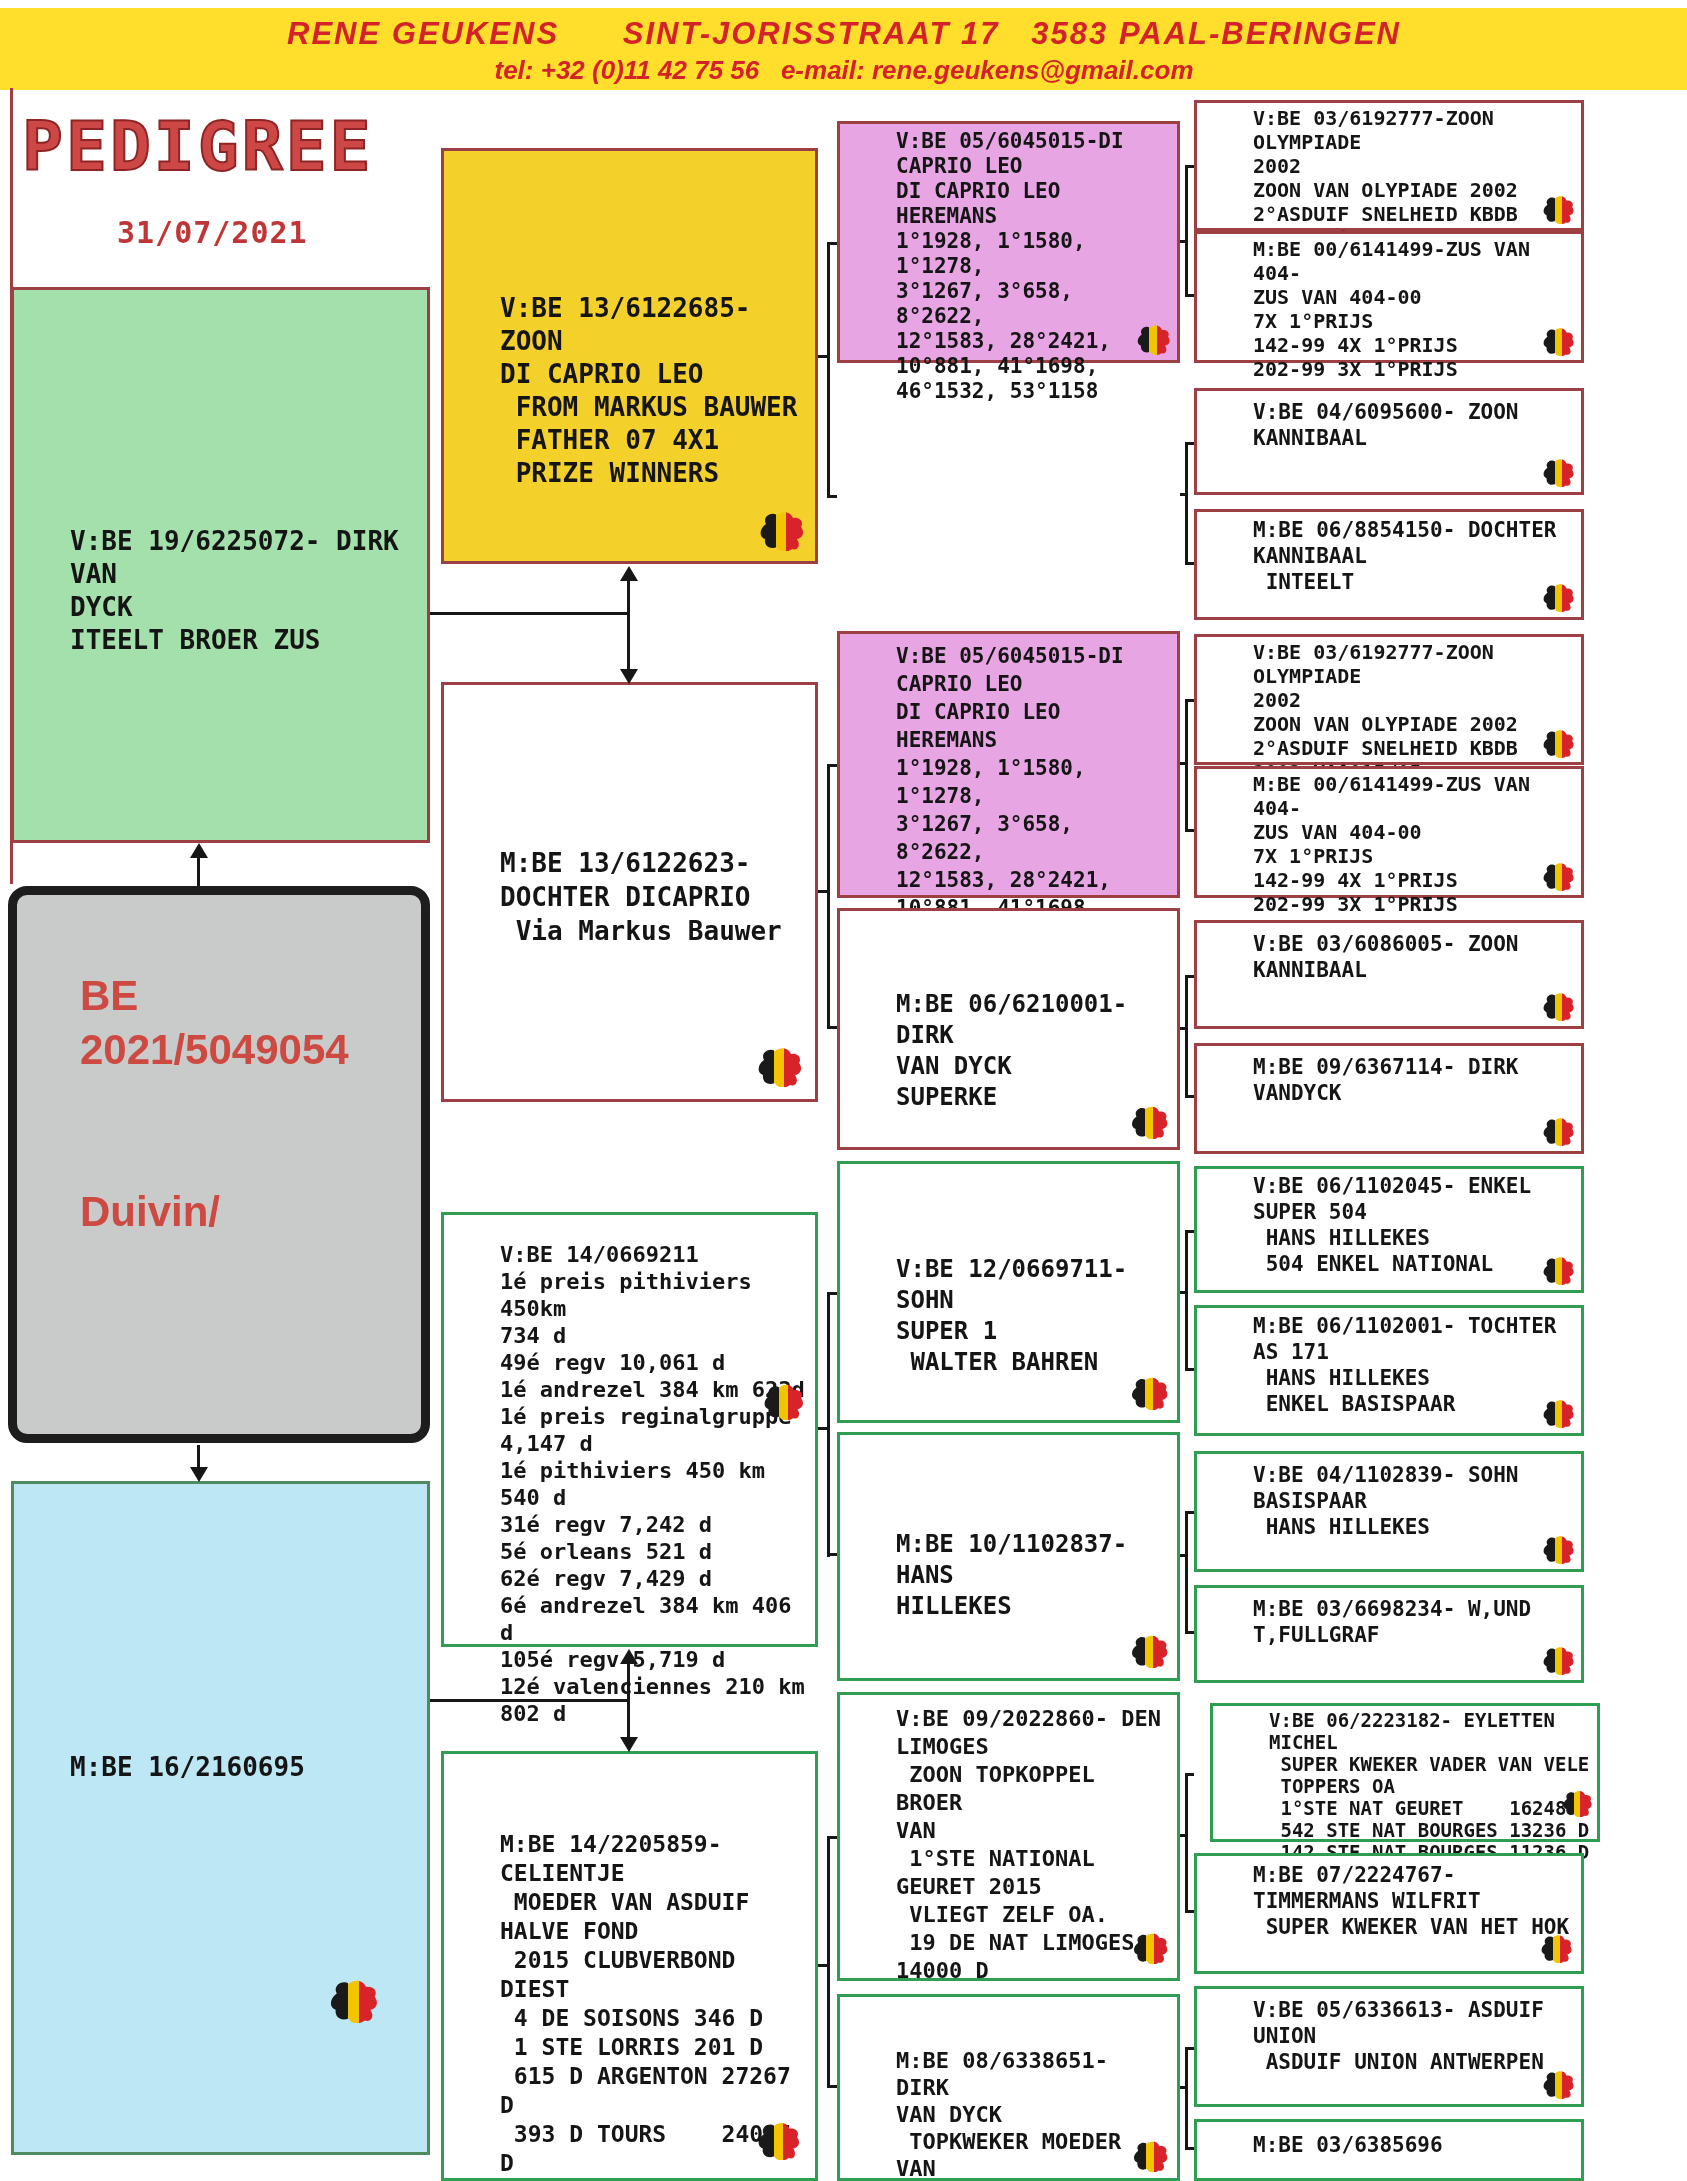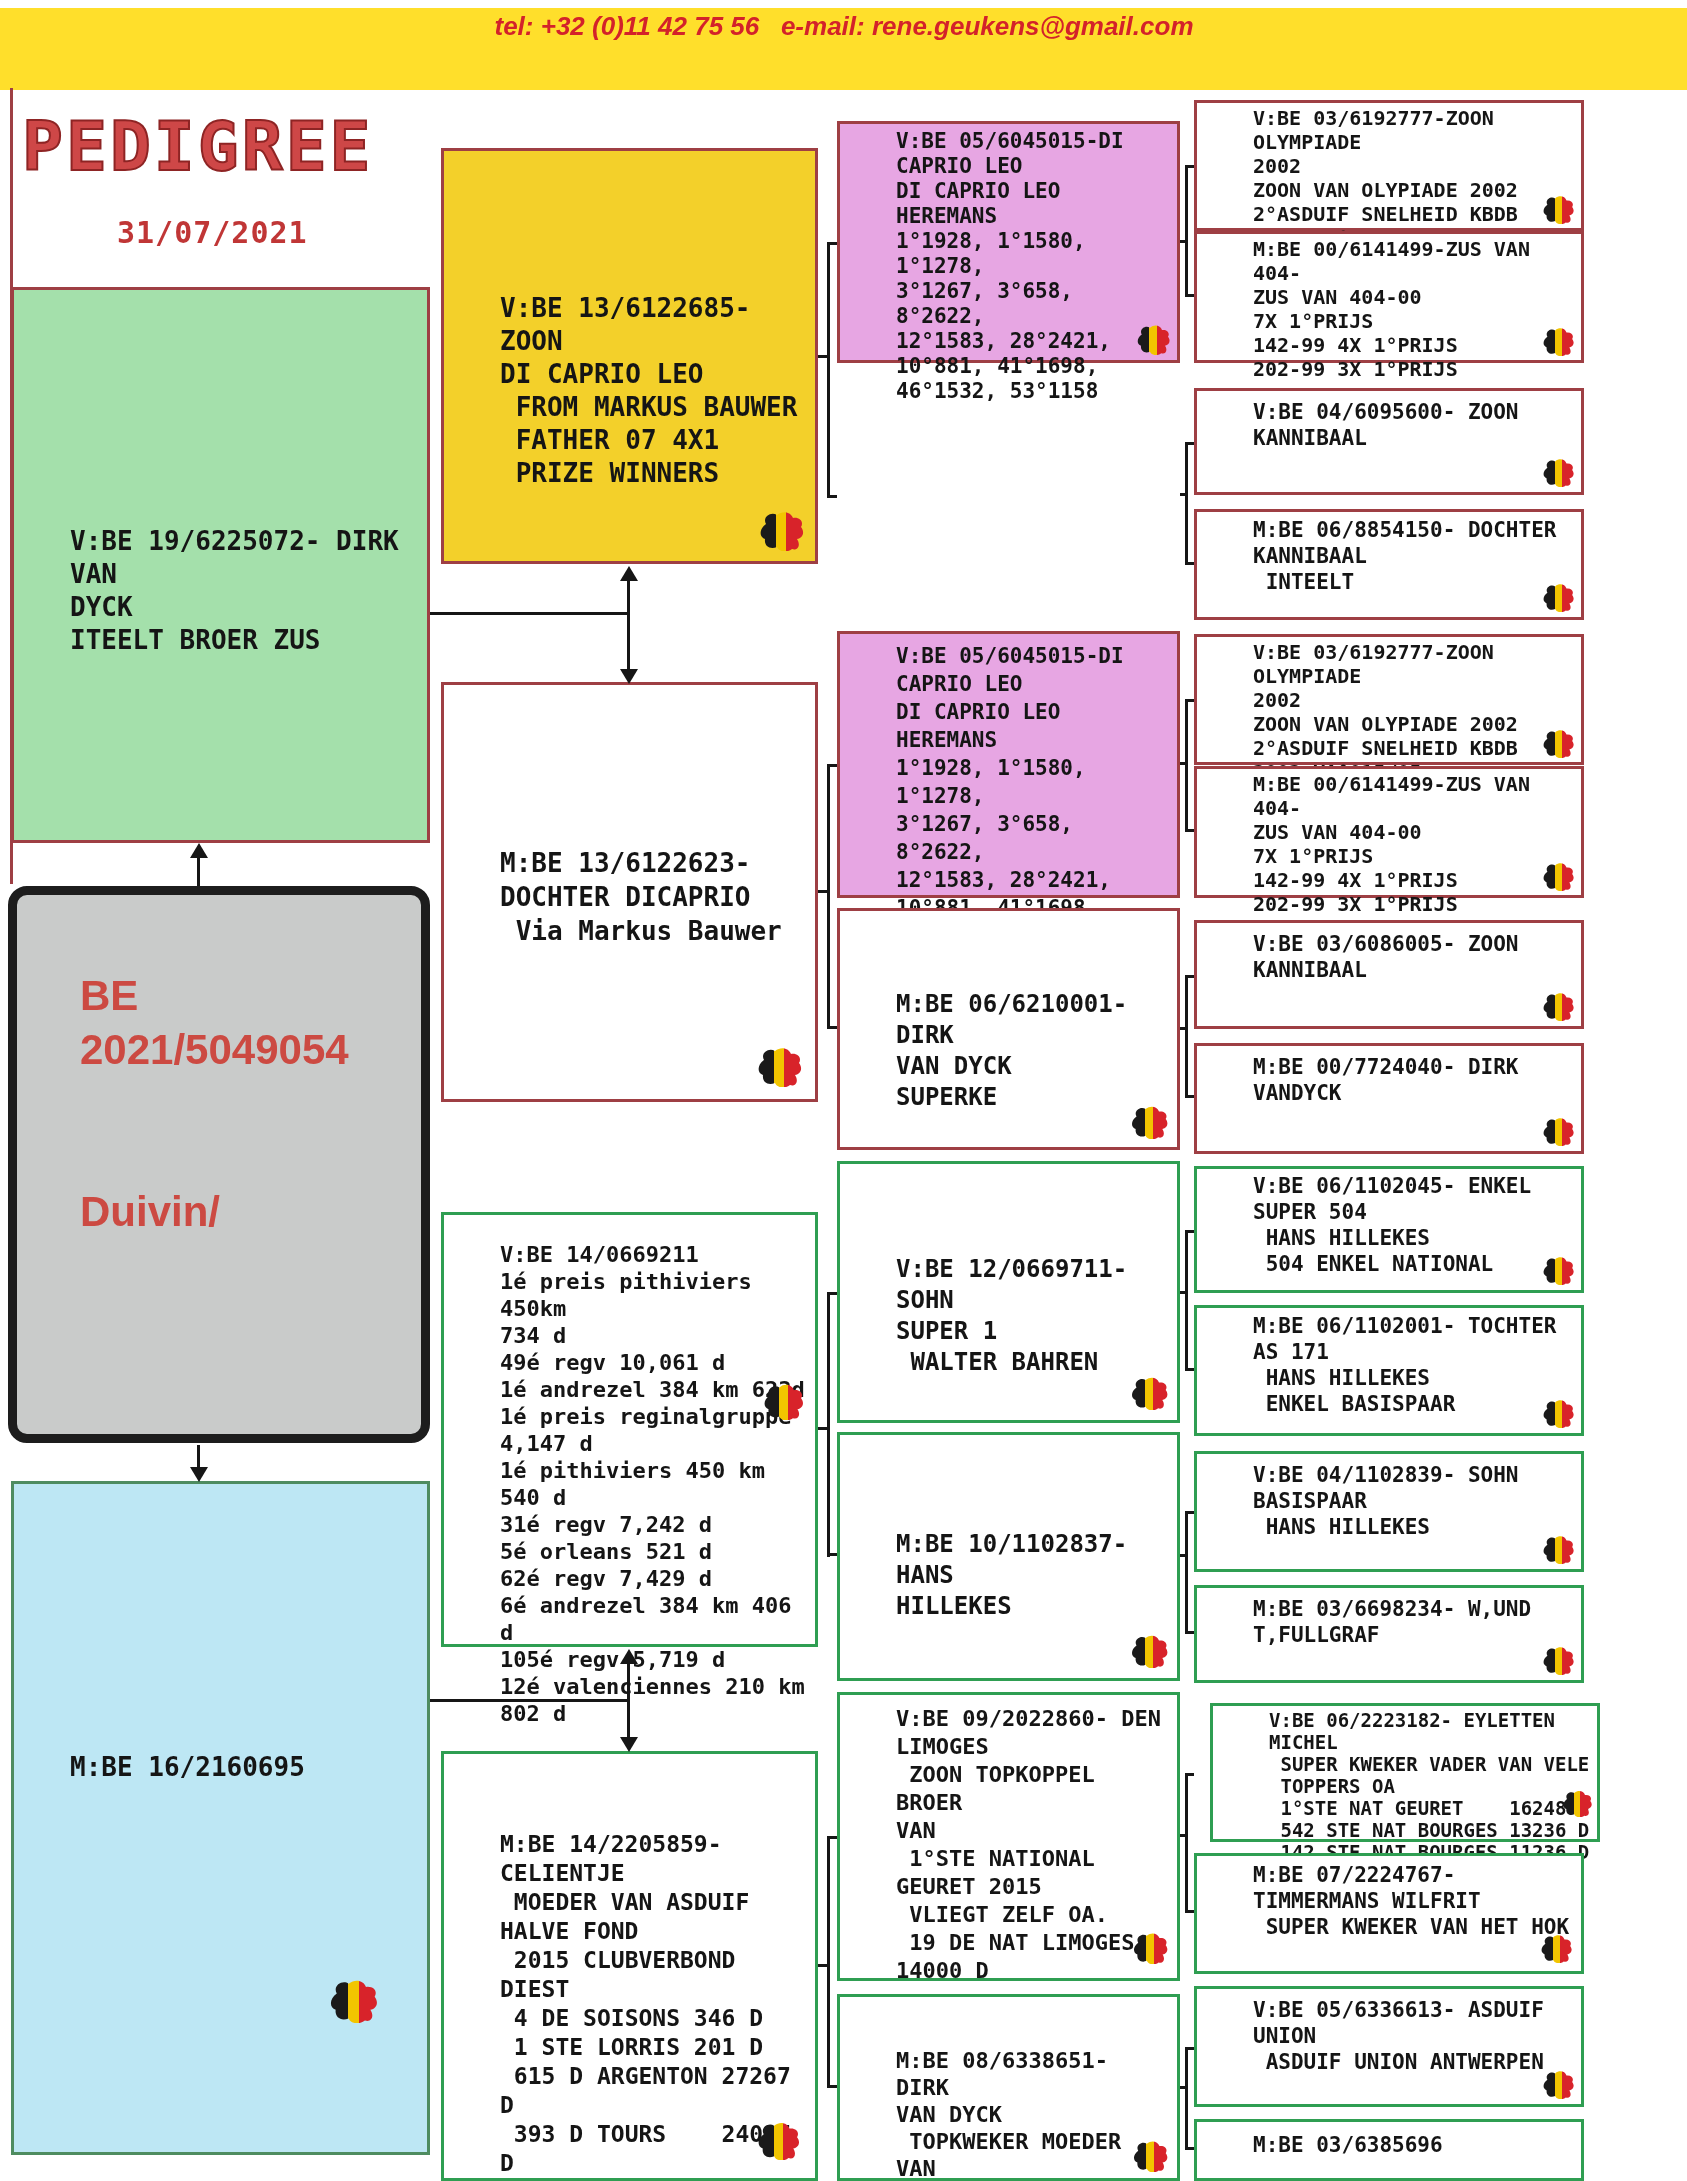--- a/index.html
+++ b/index.html
@@ -41,20 +41,21 @@
   .redline{position:absolute;background:var(--c-box_red_border,#9E3F44);}
   .be-icon{position:absolute;display:block;}
   .be-icon svg{display:block;width:100%;height:100%;}
 </style>
 </head>
 <body>
 
 <div class="page">
 
   <div class="banner">
+    <div class="l1">RENE GEUKENS      SINT-JORISSTRAAT 17   3583 PAAL-BERINGEN</div>
     <div class="l2">tel: +32 (0)11 42 75 56   e-mail: rene.geukens@gmail.com</div>
   </div>
 
   <div class="redline" style="left:10px;top:88px;width:3px;height:796px;"></div>
 
   <div class="pedigree-title">PEDIGREE</div>
   <div class="date">31/07/2021</div>
 
   <div class="box b-red fill-green" style="left:11px;top:287px;width:419px;height:556px;">
     <div class="txt" style="--pt:235px;--fs:26px;--lh:33px;">V:BE 19/6225072- DIRK VAN
@@ -486,21 +487,21 @@
               <stop offset="0.6" stop-color="#F2C500"></stop>
               <stop offset="0.6" stop-color="#D8232A"></stop>
               <stop offset="1" stop-color="#D8232A"></stop>
             </linearGradient>
           </defs>
           <path d="M9,15 C5,8 14,2 20,6 C26,1 34,3 36,9 C43,8 47,13 44,18 C48,23 46,29 40,30 C44,36 41,42 35,40 C30,44 22,43 20,38 C13,41 7,37 8,30 C2,28 2,20 9,15 Z" fill="url(#beg18)"></path>
         </svg>
       </span>
   </div>
   <div class="box b-red" style="left:1194px;top:1043px;width:390px;height:111px;">
-    <div class="txt" style="--pt:8px;--fs:21px;--lh:26px;">M:BE 00/7724040- DIRK
+    <div class="txt" style="--pt:8px;--fs:21px;--lh:26px;">M:BE 09/6367114- DIRK
 VANDYCK</div>
     <span class="be-icon" style="right:6px;bottom:5px;width:34px;height:30px;">
         <svg viewBox="0 0 48 42" xmlns="http://www.w3.org/2000/svg">
           <defs>
             <linearGradient id="beg19" x1="0" y1="0" x2="1" y2="0">
               <stop offset="0" stop-color="#1A1A1A"></stop>
               <stop offset="0.37" stop-color="#1A1A1A"></stop>
               <stop offset="0.37" stop-color="#F2C500"></stop>
               <stop offset="0.6" stop-color="#F2C500"></stop>
               <stop offset="0.6" stop-color="#D8232A"></stop>

